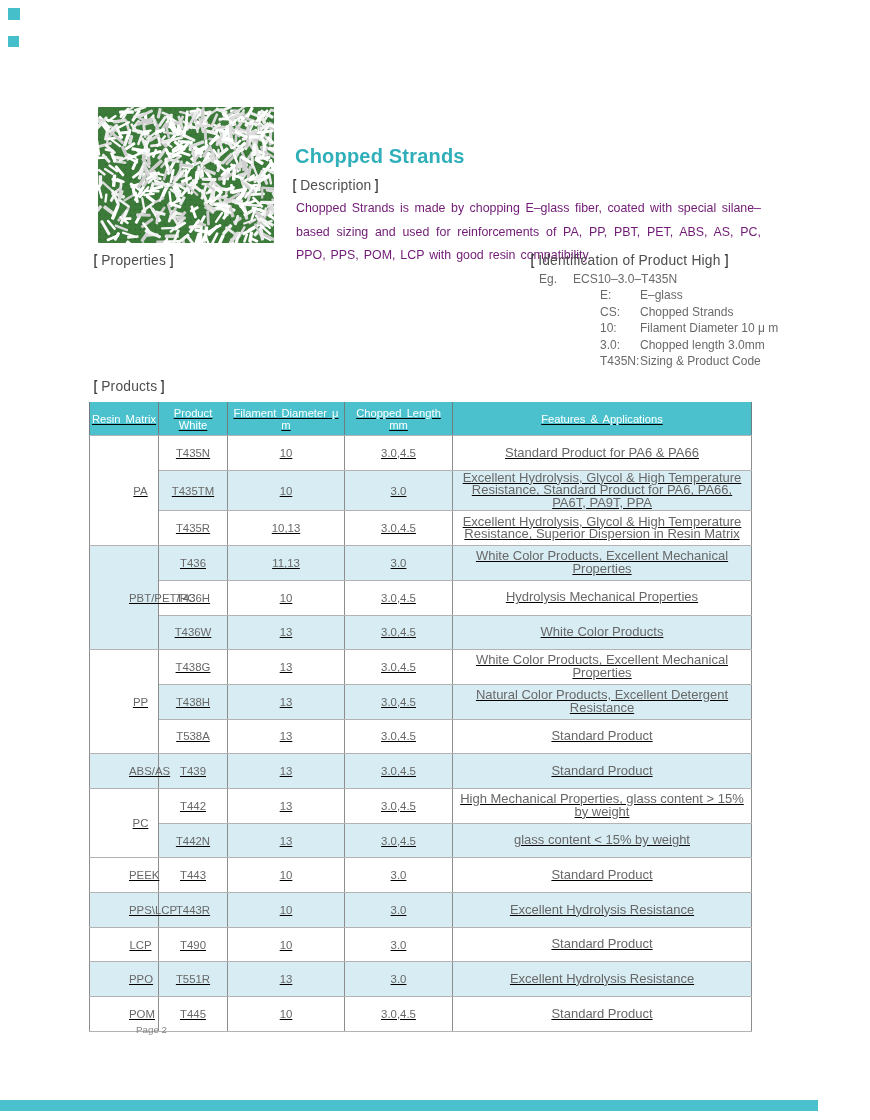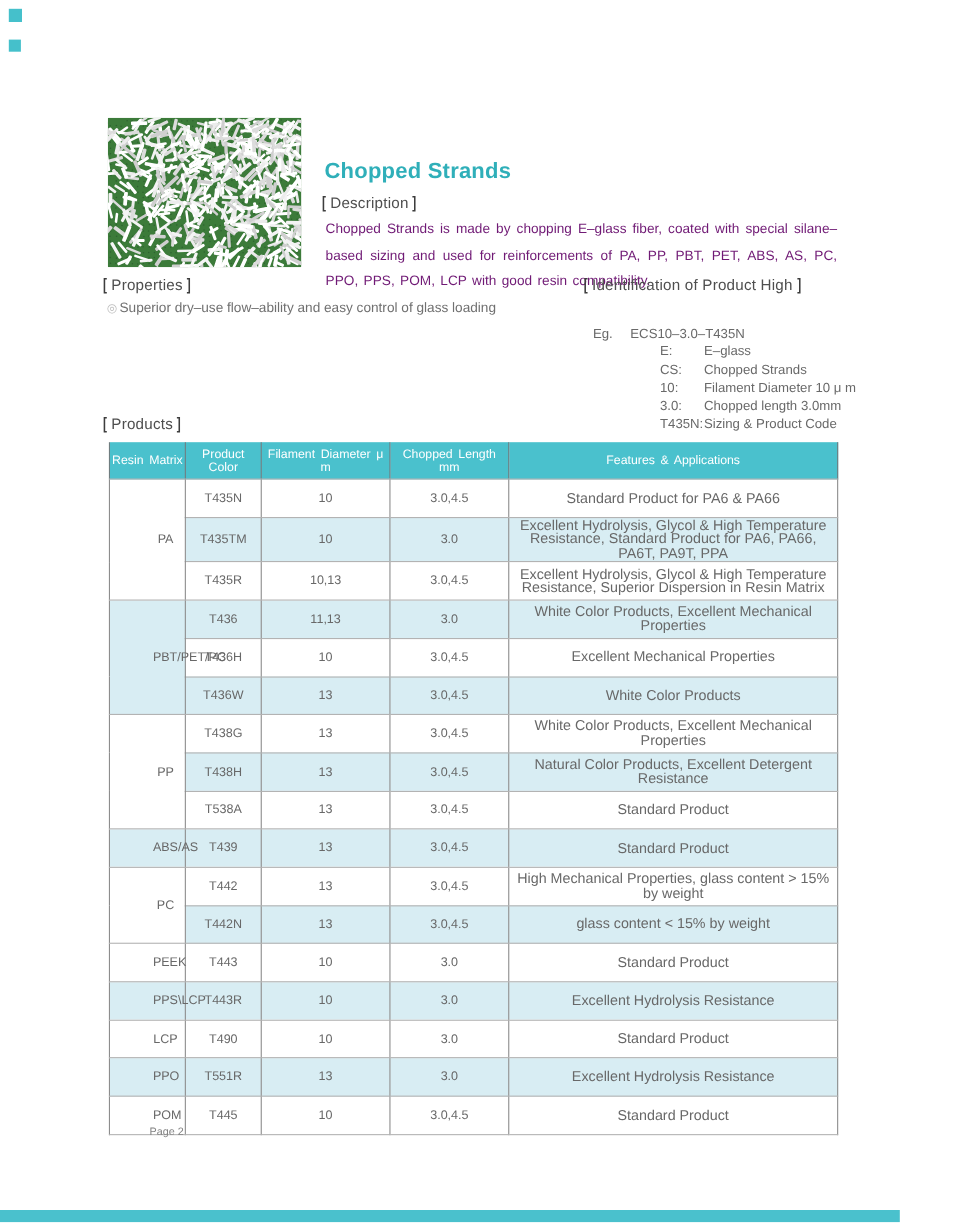--- a/index.html
+++ b/index.html
@@ -25,30 +25,30 @@
   #desc-body{left:296px;top:197px;width:465px;font-size:12.4px;line-height:23.5px;
              color:#701a75;text-align:justify;word-spacing:1.5px;}
 
   #props-heading{left:93px;top:251px;}
   #props-list{left:97px;top:272px;font-size:12.4px;color:#707070;}
   .prop-item{line-height:16px;white-space:nowrap;}
   .prop-item .bullet{color:#bdbdbd;font-size:11px;margin-right:2px;}
 
   #id-heading{left:530px;top:251px;}
   #id-block{left:539px;top:271px;width:230px;font-size:12px;color:#696969;}
-  #id-code-row{display:flex;line-height:16.4px;margin-top:24px;}
+  #id-code-row{display:flex;line-height:16.4px;}
   #id-code-row .eg{flex:0 0 34px;}
   .id-row{display:flex;padding-left:61px;line-height:16.4px;}
   .id-row .k{flex:0 0 40px;}
   .id-row .v{flex:1;white-space:nowrap;}
 
   #products-heading{left:93px;top:377px;}
 
   
-  #table-wrap{left:99px;top:402px;}
+  #table-wrap{left:89px;top:402px;text-decoration:underline;}
   #products-table{border-collapse:collapse;table-layout:fixed;width:662px;color:#686868;}
   #products-table col.c1{width:69px;} #products-table col.c2{width:69px;}
   #products-table col.c3{width:117px;} #products-table col.c4{width:108px;}
   #products-table col.c5{width:299px;}
   #products-table th{background:#4ac1cd;color:#ffffff;font-weight:400;font-size:11.2px;
       height:31px;border-left:1px solid #6f7d80;border-right:1px solid #6f7d80;
       border-bottom:1px solid #b3b3b3;word-spacing:2px;}
   #products-table td{border:1px solid #b3b3b3;border-left:1px solid #8d8d8d;
       border-right:1px solid #8d8d8d;text-align:center;vertical-align:middle;
       font-size:11.4px;height:31.7px;padding:1px 6px;background:#ffffff;}
@@ -1443,21 +1443,20 @@
 
 <div id="desc-heading" class="abs sect">
   <span class="brk open">[</span><span>Description</span><span class="brk close">]</span>
 </div>
 <div id="desc-body" class="abs">Chopped Strands is made by chopping E–glass fiber, coated with special silane–based sizing and used for reinforcements of PA, PP, PBT, PET, ABS, AS, PC, PPO, PPS, POM, LCP with good resin compatibility.</div>
 
 <div id="props-heading" class="abs sect">
   <span class="brk open">[</span><span>Properties</span><span class="brk close">]</span>
 </div>
 <div id="props-list" class="abs">
-    <div class="prop-item"><span class="bullet">◎</span><span>Superior dry–use flow–ability and easy control of glass loading</span></div>
   </div>
 
 <div id="id-heading" class="abs sect">
   <span class="brk open">[</span><span>Identification of Product High</span><span class="brk close">]</span>
 </div>
 <div id="id-block" class="abs">
   <div id="id-code-row">
     <span class="eg">Eg.</span>
     <span class="code">ECS10–3.0–T435N</span>
   </div>
@@ -1493,21 +1492,21 @@
     <colgroup>
         <col class="c1">
         <col class="c2">
         <col class="c3">
         <col class="c4">
         <col class="c5">
       </colgroup>
     <thead>
         <tr id="head-row">
           <th>Resin Matrix</th>
-          <th>Product Color</th>
+          <th>Product White</th>
           <th>Filament Diameter μ m</th>
           <th>Chopped Length mm</th>
           <th>Features &amp; Applications</th>
         </tr>
       </thead>
     <tbody id="table-body">
         <tr>
           <td rowspan="3" class="resin">PA</td>
           <td class="code">T435N</td>
           <td class="diameter">10</td>
@@ -1530,21 +1529,21 @@
           <td rowspan="3" class="resin stripe">PBT/PET/PC</td>
           <td class="code stripe">T436</td>
           <td class="diameter stripe">11,13</td>
           <td class="length stripe">3.0</td>
           <td class="features stripe">White Color Products, Excellent Mechanical Properties</td>
         </tr>
         <tr>
           <td class="code">T436H</td>
           <td class="diameter">10</td>
           <td class="length">3.0,4.5</td>
-          <td class="features">Excellent Mechanical Properties</td>
+          <td class="features">Hydrolysis Mechanical Properties</td>
         </tr>
         <tr>
           <td class="code stripe">T436W</td>
           <td class="diameter stripe">13</td>
           <td class="length stripe">3.0,4.5</td>
           <td class="features stripe">White Color Products</td>
         </tr>
         <tr>
           <td rowspan="3" class="resin">PP</td>
           <td class="code">T438G</td>

